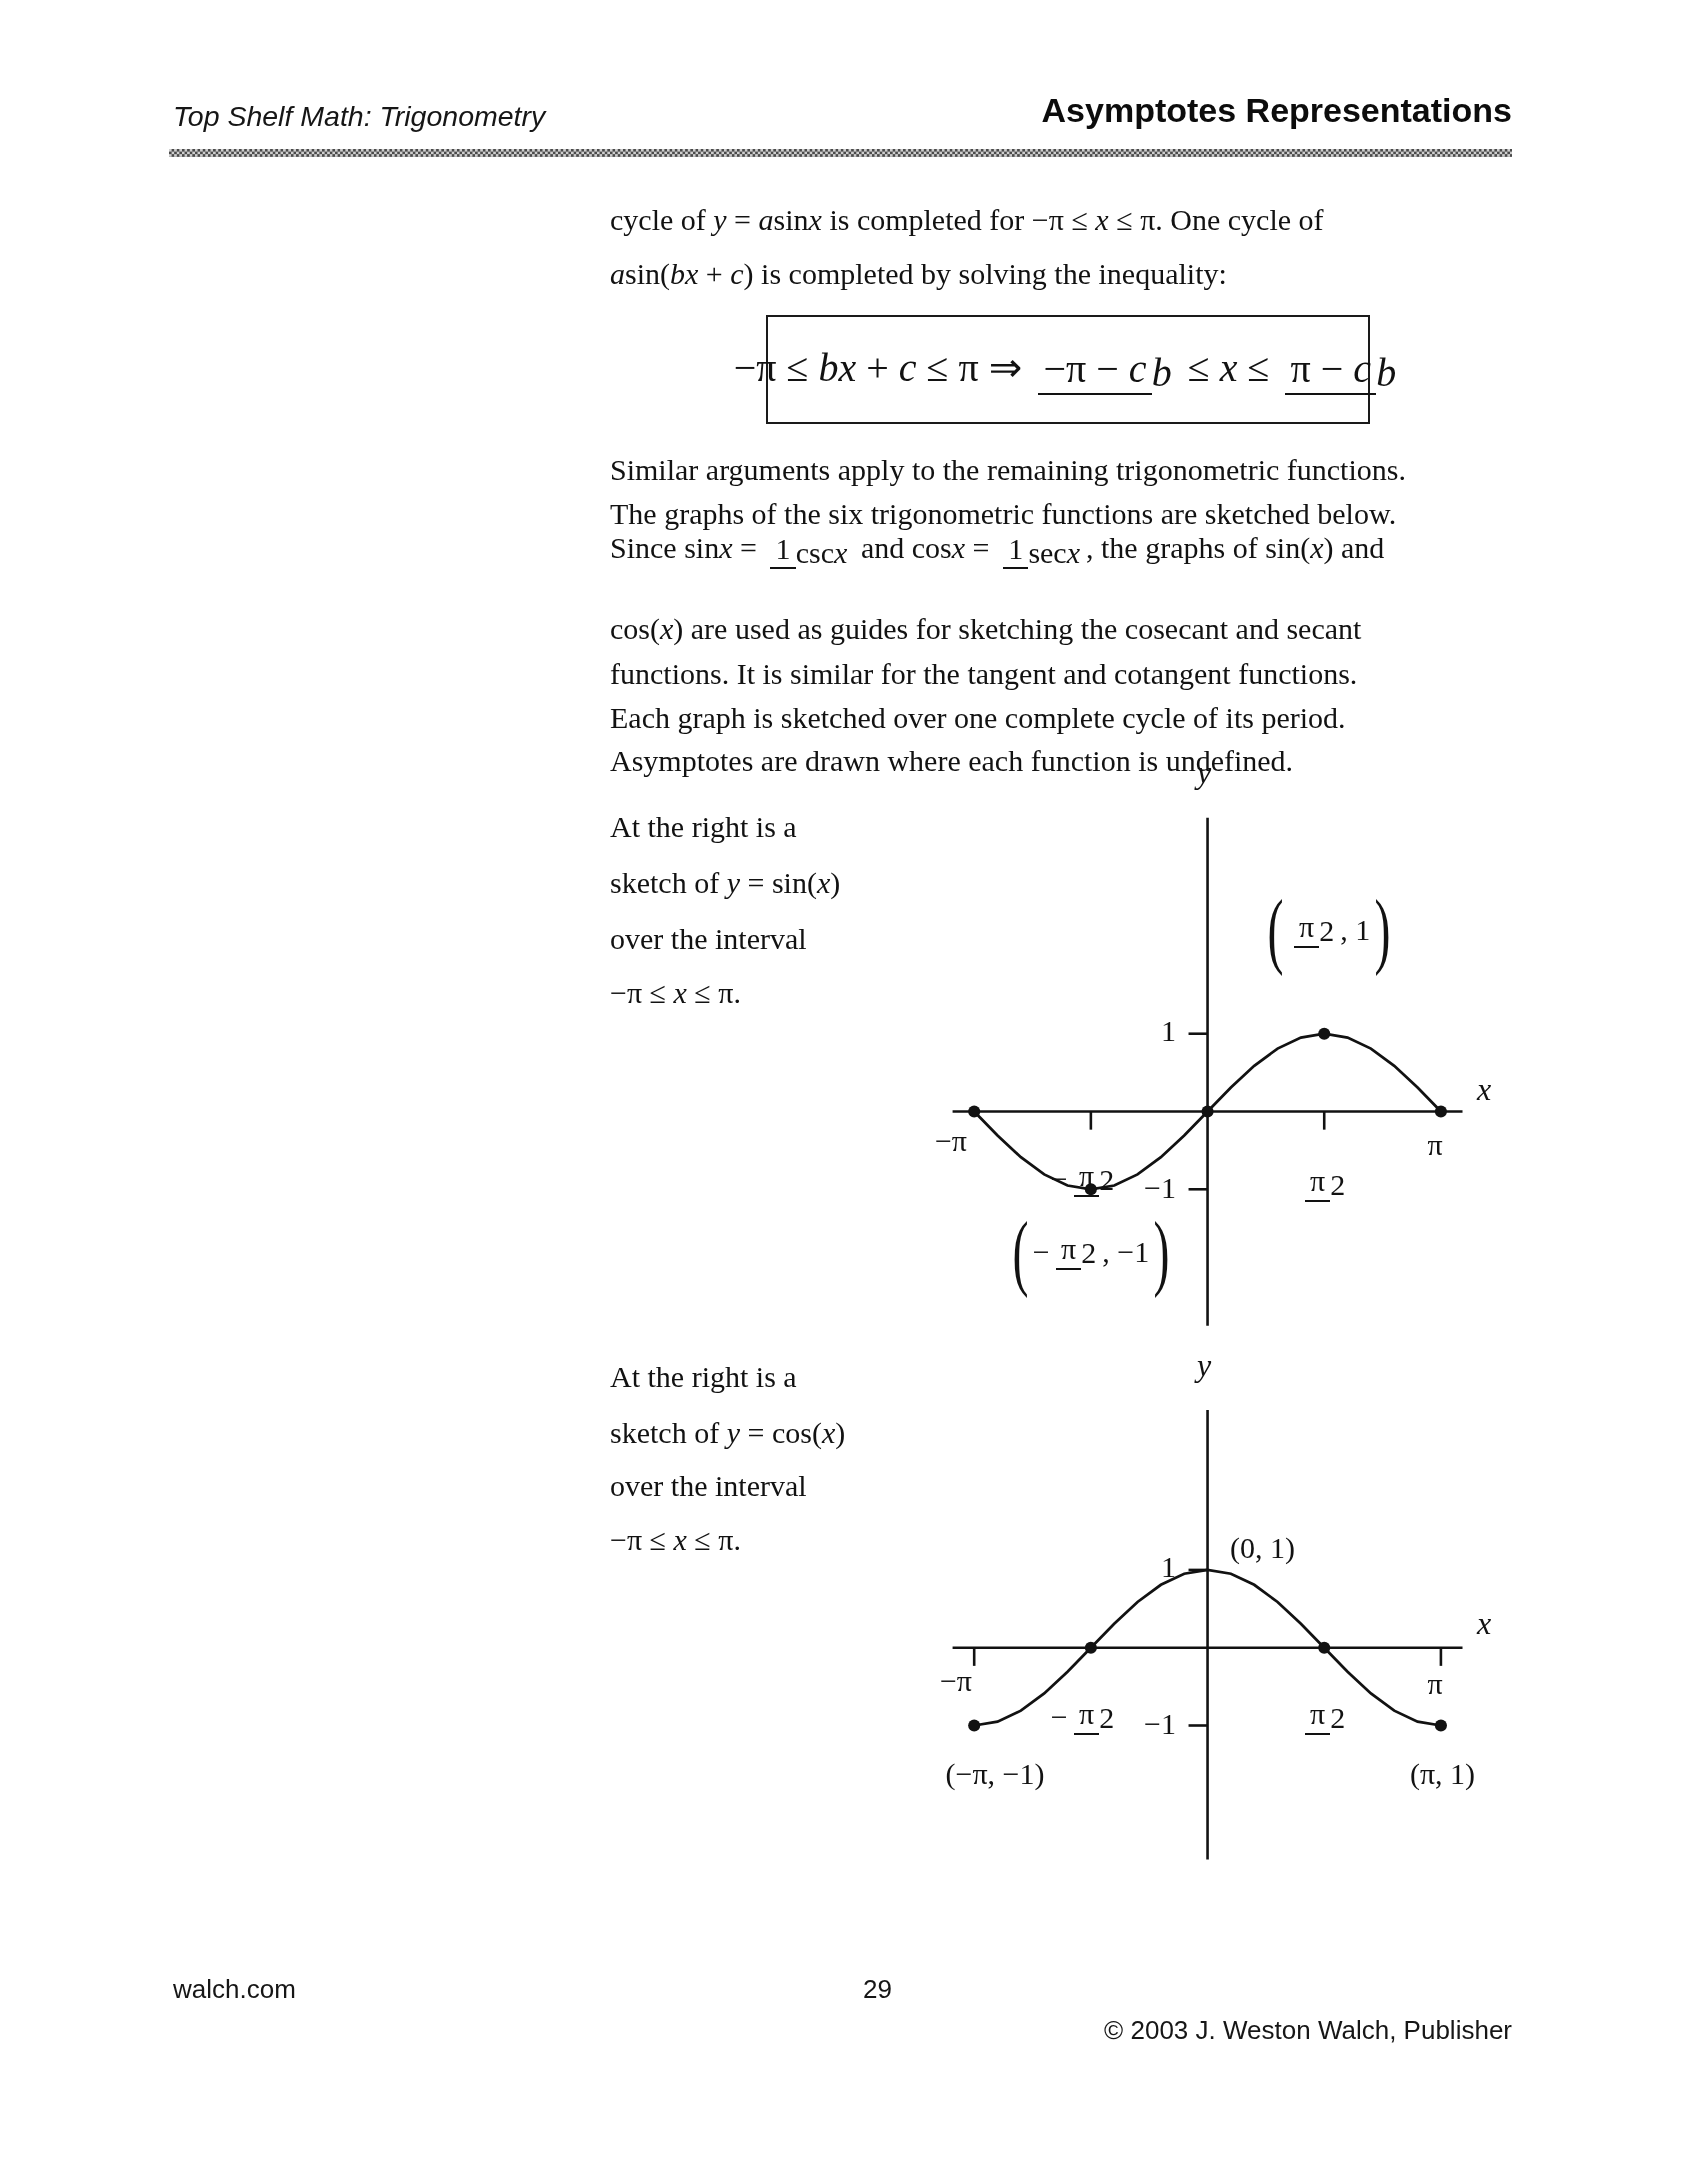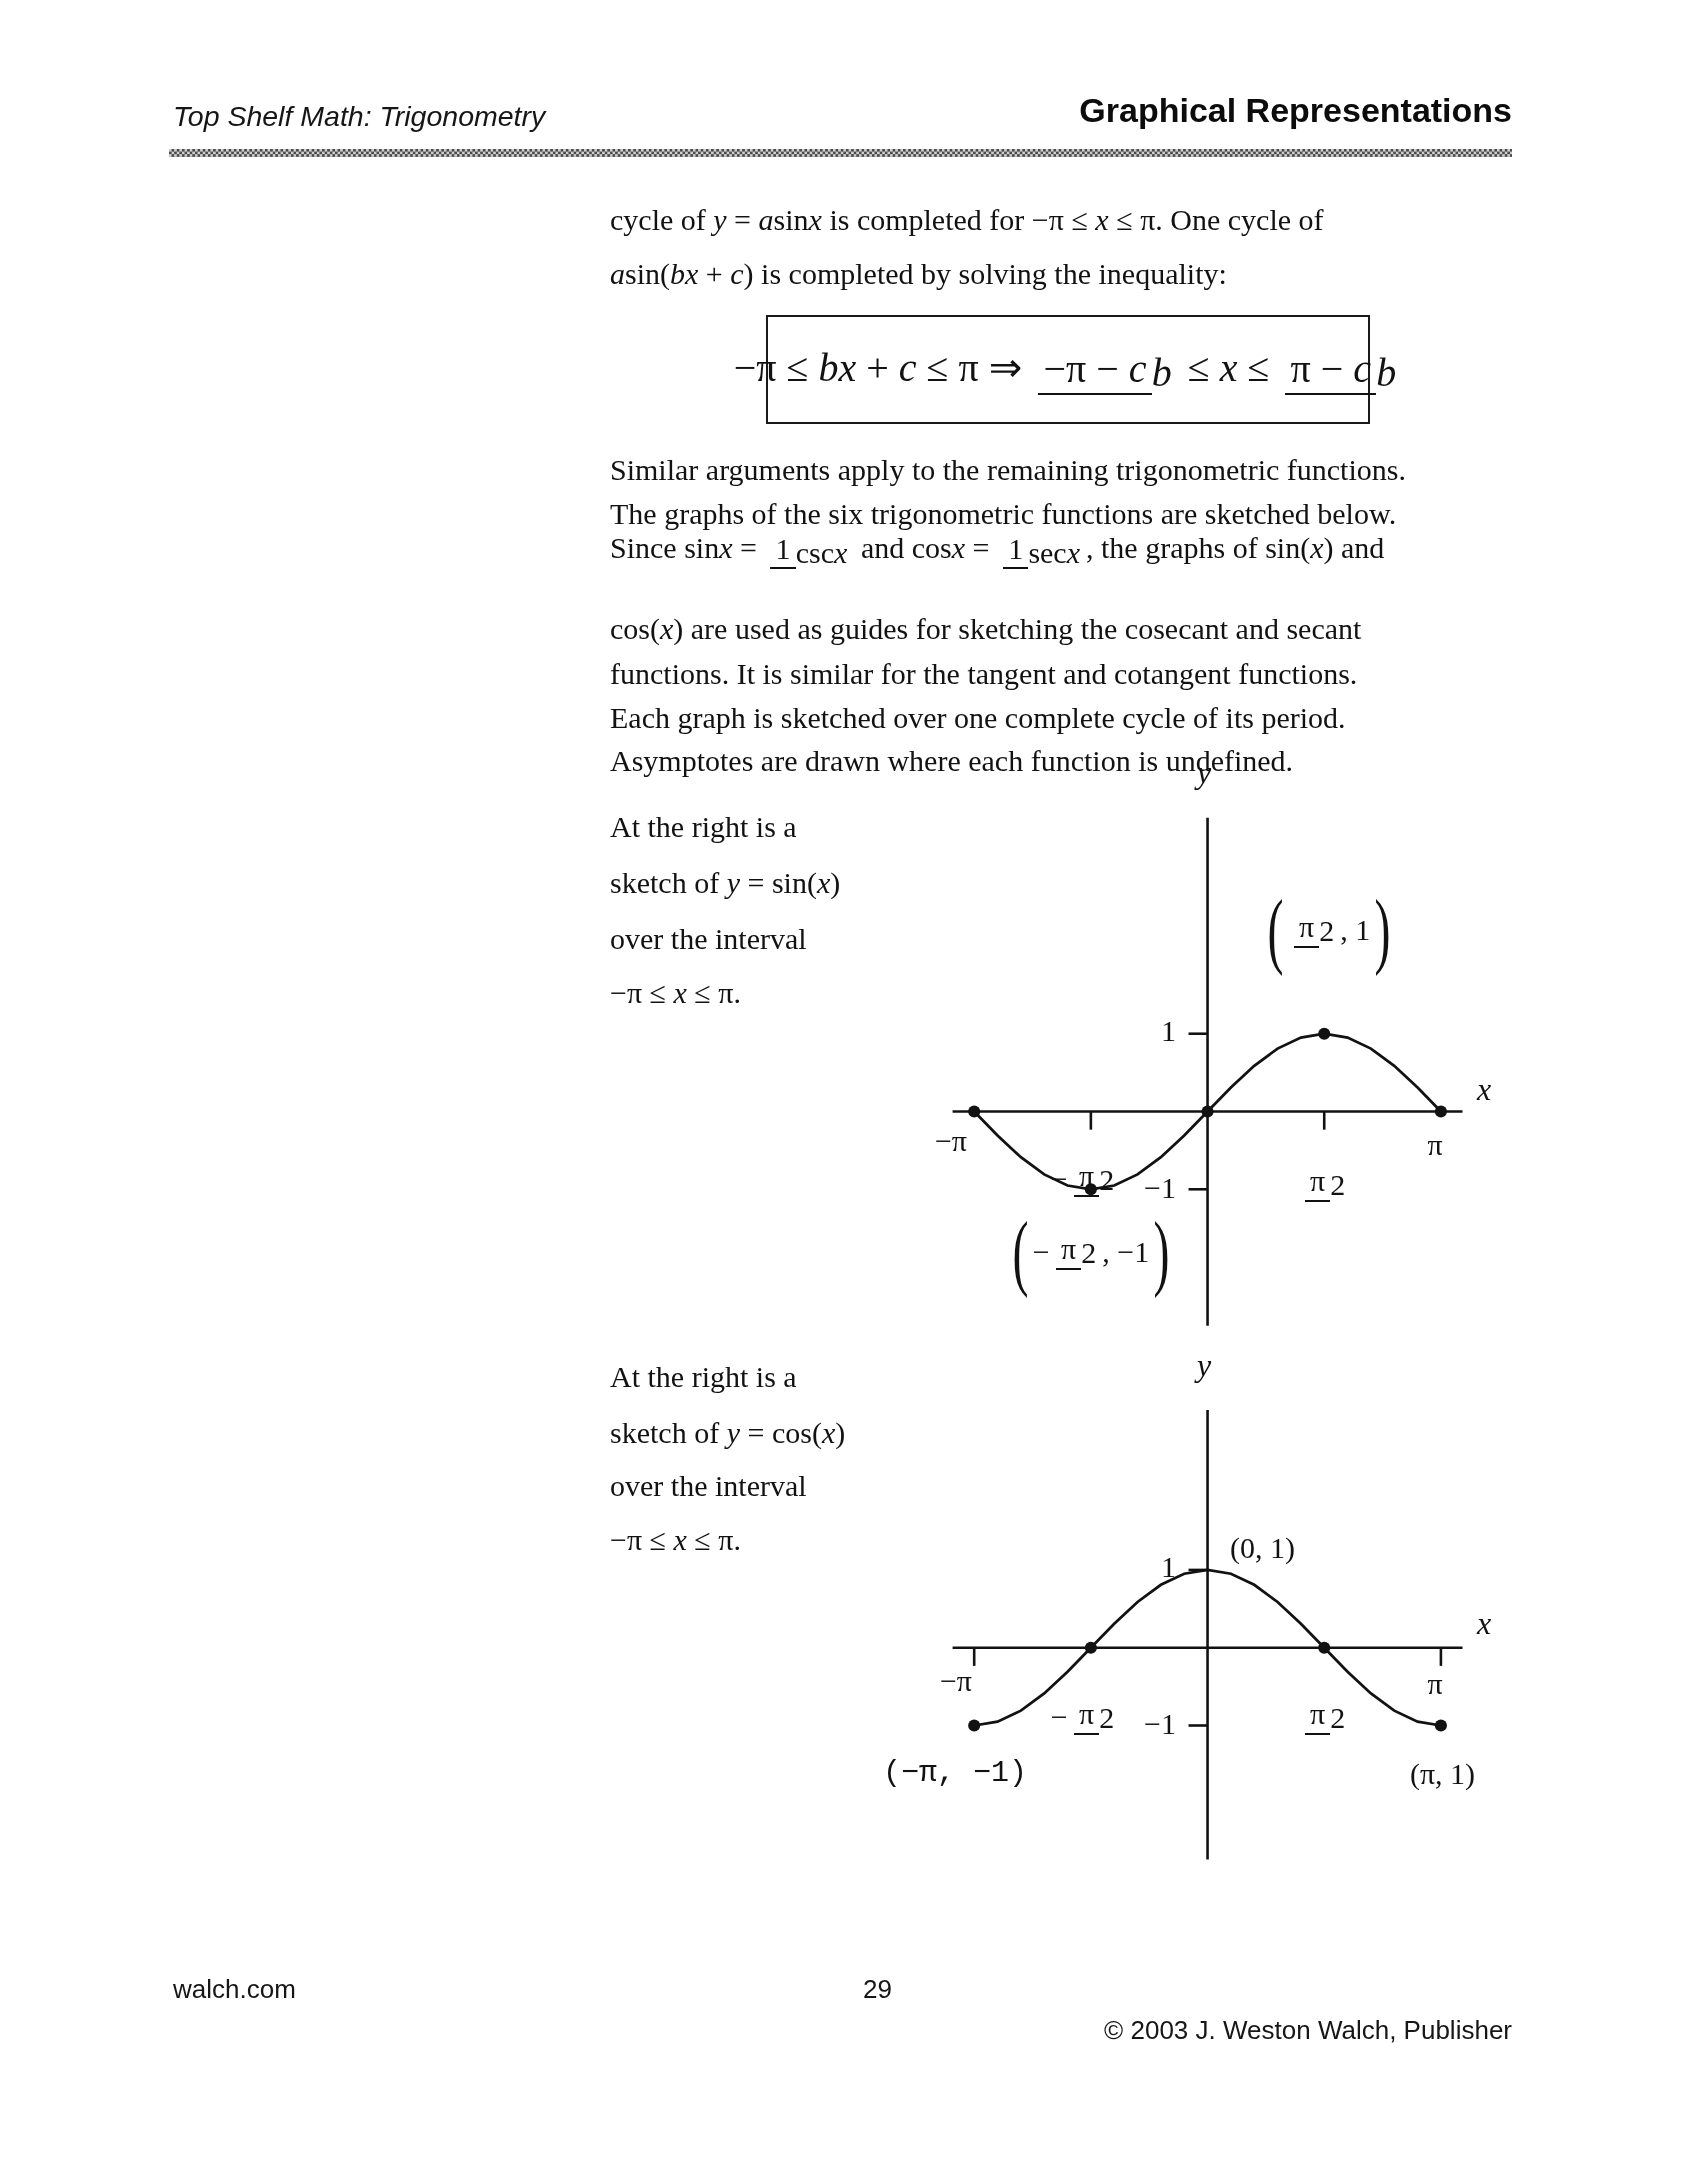--- a/index.html
+++ b/index.html
@@ -28,21 +28,21 @@
   .rt{text-align:right;}
   .gsvg{position:absolute;}
   .ftr{position:absolute;top:1974px;font:26px/1.2 "Liberation Sans",sans-serif;color:#161616;white-space:nowrap;}
 </style>
 </head>
 <body>
 
 <div class="page">
 
   <div class="hdr-left">Top Shelf Math: Trigonometry</div>
-  <div class="hdr-right">Graphical Representations</div>
+  <div class="hdr-right">Asymptotes Representations</div>
   <div class="hdr-rule"></div>
 
   <div class="t" style="left:610px;top:201px;"><span>cycle of </span><span class="it">y</span><span> = </span><span class="it">a</span><span>sin</span><span class="it">x</span><span> is completed for −π ≤ </span><span class="it">x</span><span> ≤ π. One cycle of</span></div>
   <div class="t" style="left:610px;top:255px;"><span class="it">a</span><span>sin(</span><span class="it">bx</span><span> + </span><span class="it">c</span><span>) is completed by solving the inequality:</span></div>
 
   <div class="box">
     <div style="font-size:40px;white-space:nowrap;"><span>−π ≤ </span><span class="it">bx</span><span> + </span><span class="it">c</span><span> ≤ π ⇒ </span><span class="frac">
           <span class="num"><span>−π − </span><span class="it">c</span></span>
           <span class="den"><span class="it">b</span></span>
         </span><span> ≤ </span><span class="it">x</span><span> ≤ </span><span class="frac">
@@ -160,21 +160,21 @@
   <div class="flexlbl" style="left:1294px;top:1671px;width:62px;height:91px;">
       <span class="frac">
         <span class="num"><span>π</span></span>
         <span class="den"><span>2</span></span>
       </span>
     </div>
   <div class="t ctr" style="left:1416px;top:1665px;width:38px;">π</div>
   <div class="t rt" style="left:1138px;top:1548px;width:38px;">1</div>
   <div class="t rt" style="left:1122px;top:1705px;width:54px;">−1</div>
   <div class="t" style="left:1230px;top:1529px;text-align:right;">(0, 1)</div>
-  <div class="t ctr" style="left:864px;top:1755px;width:182px;font-family:Liberation Mono, monospace;">(−π, −1)</div>
+  <div class="t ctr" style="left:904px;top:1755px;width:182px;">(−π, −1)</div>
   <div class="t ctr" style="left:1371px;top:1755px;width:143px;">(π, 1)</div>
 
   <div class="ftr" style="left:173px;">walch.com</div>
   <div class="ftr ctr" style="left:0;width:1683px;padding-left:36px;">29</div>
   <div class="ftr rt" style="left:820px;width:692px;margin-top:41px;">© 2003 J. Weston Walch, Publisher</div>
 
 </div>
 
 
 </body></html>

